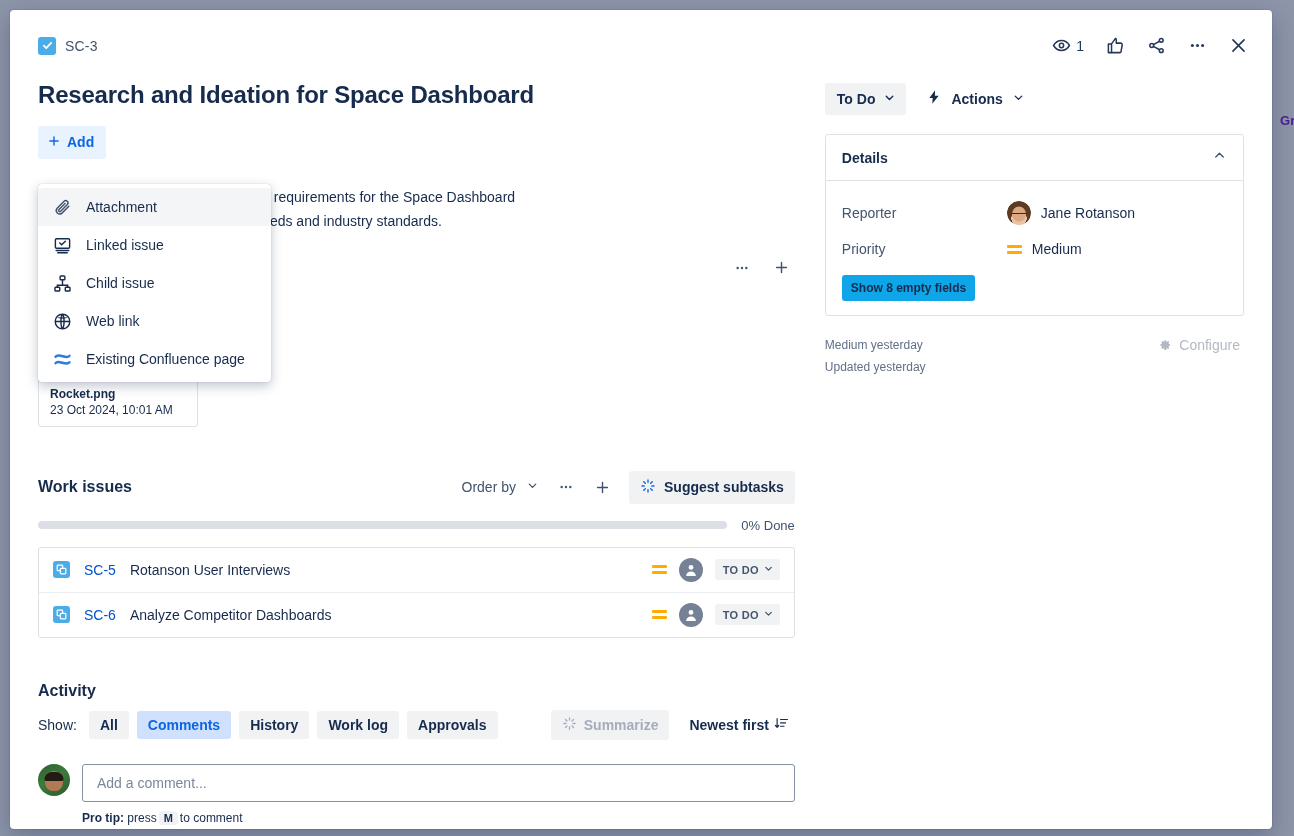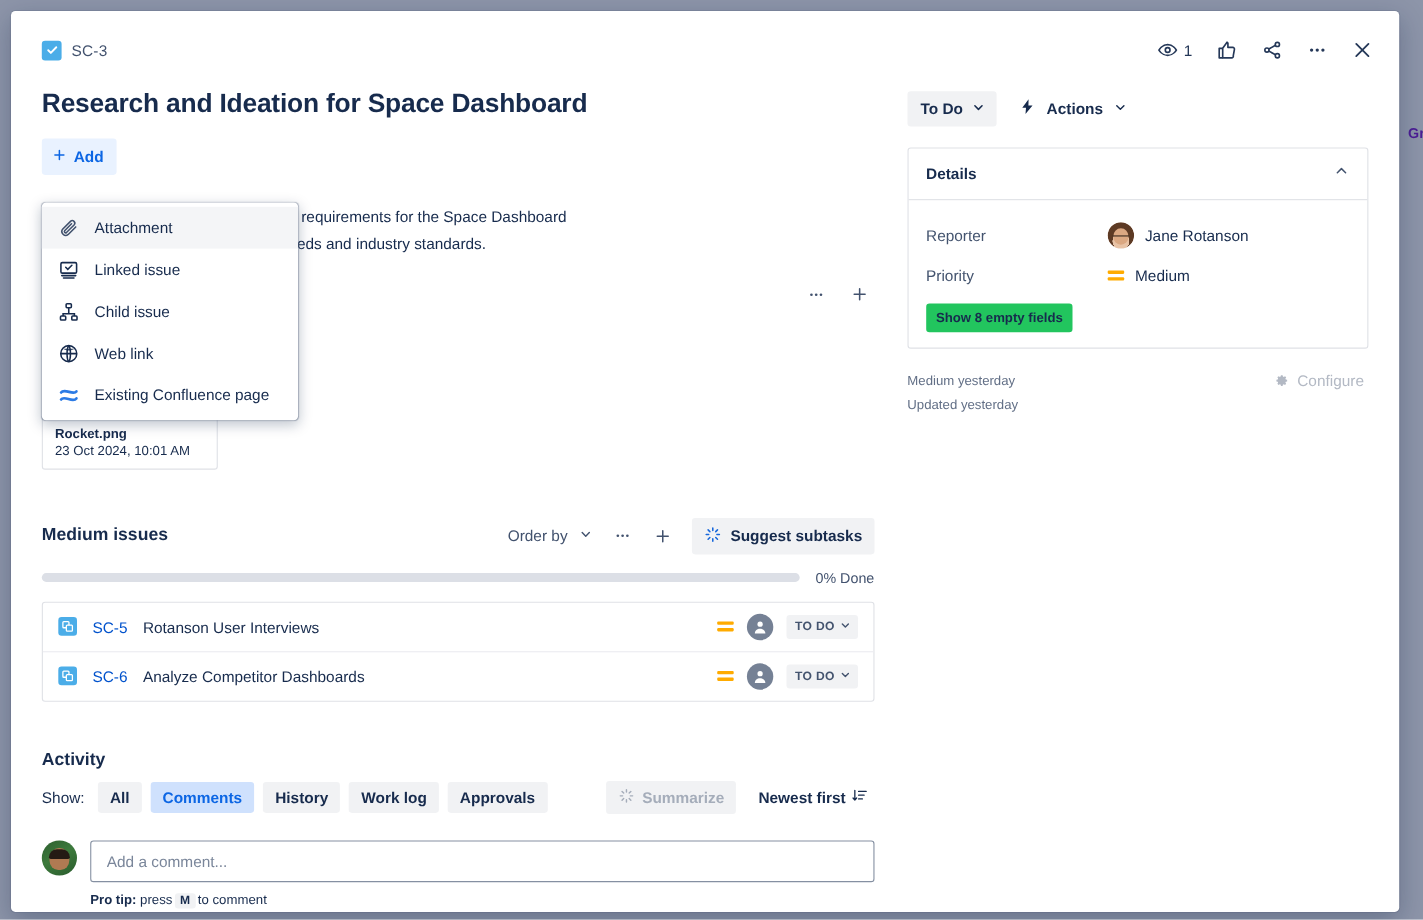--- a/index.html
+++ b/index.html
@@ -268,21 +268,21 @@
   .ra-face {
     position: absolute; left: 50%; top: 54%; transform: translate(-50%,-50%);
     width: 14px; height: 15px; border-radius: 50%; background: #dba882;
   }
   .ra-glass {
     position: absolute; left: 50%; top: 48%; transform: translateX(-50%);
     width: 15px; height: 4px; border-top: 1.5px solid #3a2a1e;
   }
   .empty-fields-btn {
     margin-top: 8px;
-    background: #22c55e; border: none; border-radius: 3px;
+    background: #0ea5e9; border: none; border-radius: 3px;
     font-size: 12px; font-weight: 600; color: #172b4d;
     padding: 6px 9px; cursor: pointer; font-family: inherit;
   }
   .meta-row {
     display: flex; align-items: flex-start; justify-content: space-between;
     margin-top: 18px;
   }
   .meta-dates { font-size: 12px; color: #626f86; line-height: 1.85; }
   .configure {
     display: inline-flex; align-items: center; gap: 7px;
@@ -448,21 +448,21 @@
               <div class="att-name">Rocket.png</div>
               <div class="att-date">23 Oct 2024, 10:01 AM</div>
             </div>
           </div>
         </div>
       </div>
 
       
       <div class="child-section">
         <div class="sec-head">
-          <h2 class="sec-title">Medium issues</h2>
+          <h2 class="sec-title">Work issues</h2>
           <div class="sec-tools">
             <div class="orderby">
               <span>Order by</span>
               <span>
                 <svg width="13" height="13" viewBox="0 0 24 24" fill="none" stroke="#42526e" stroke-width="2.4" stroke-linecap="round" stroke-linejoin="round">
                     <path d="M6 9.5l6 6 6-6"></path>
                   </svg>
               </span>
             </div>
             <button class="icon-btn">

